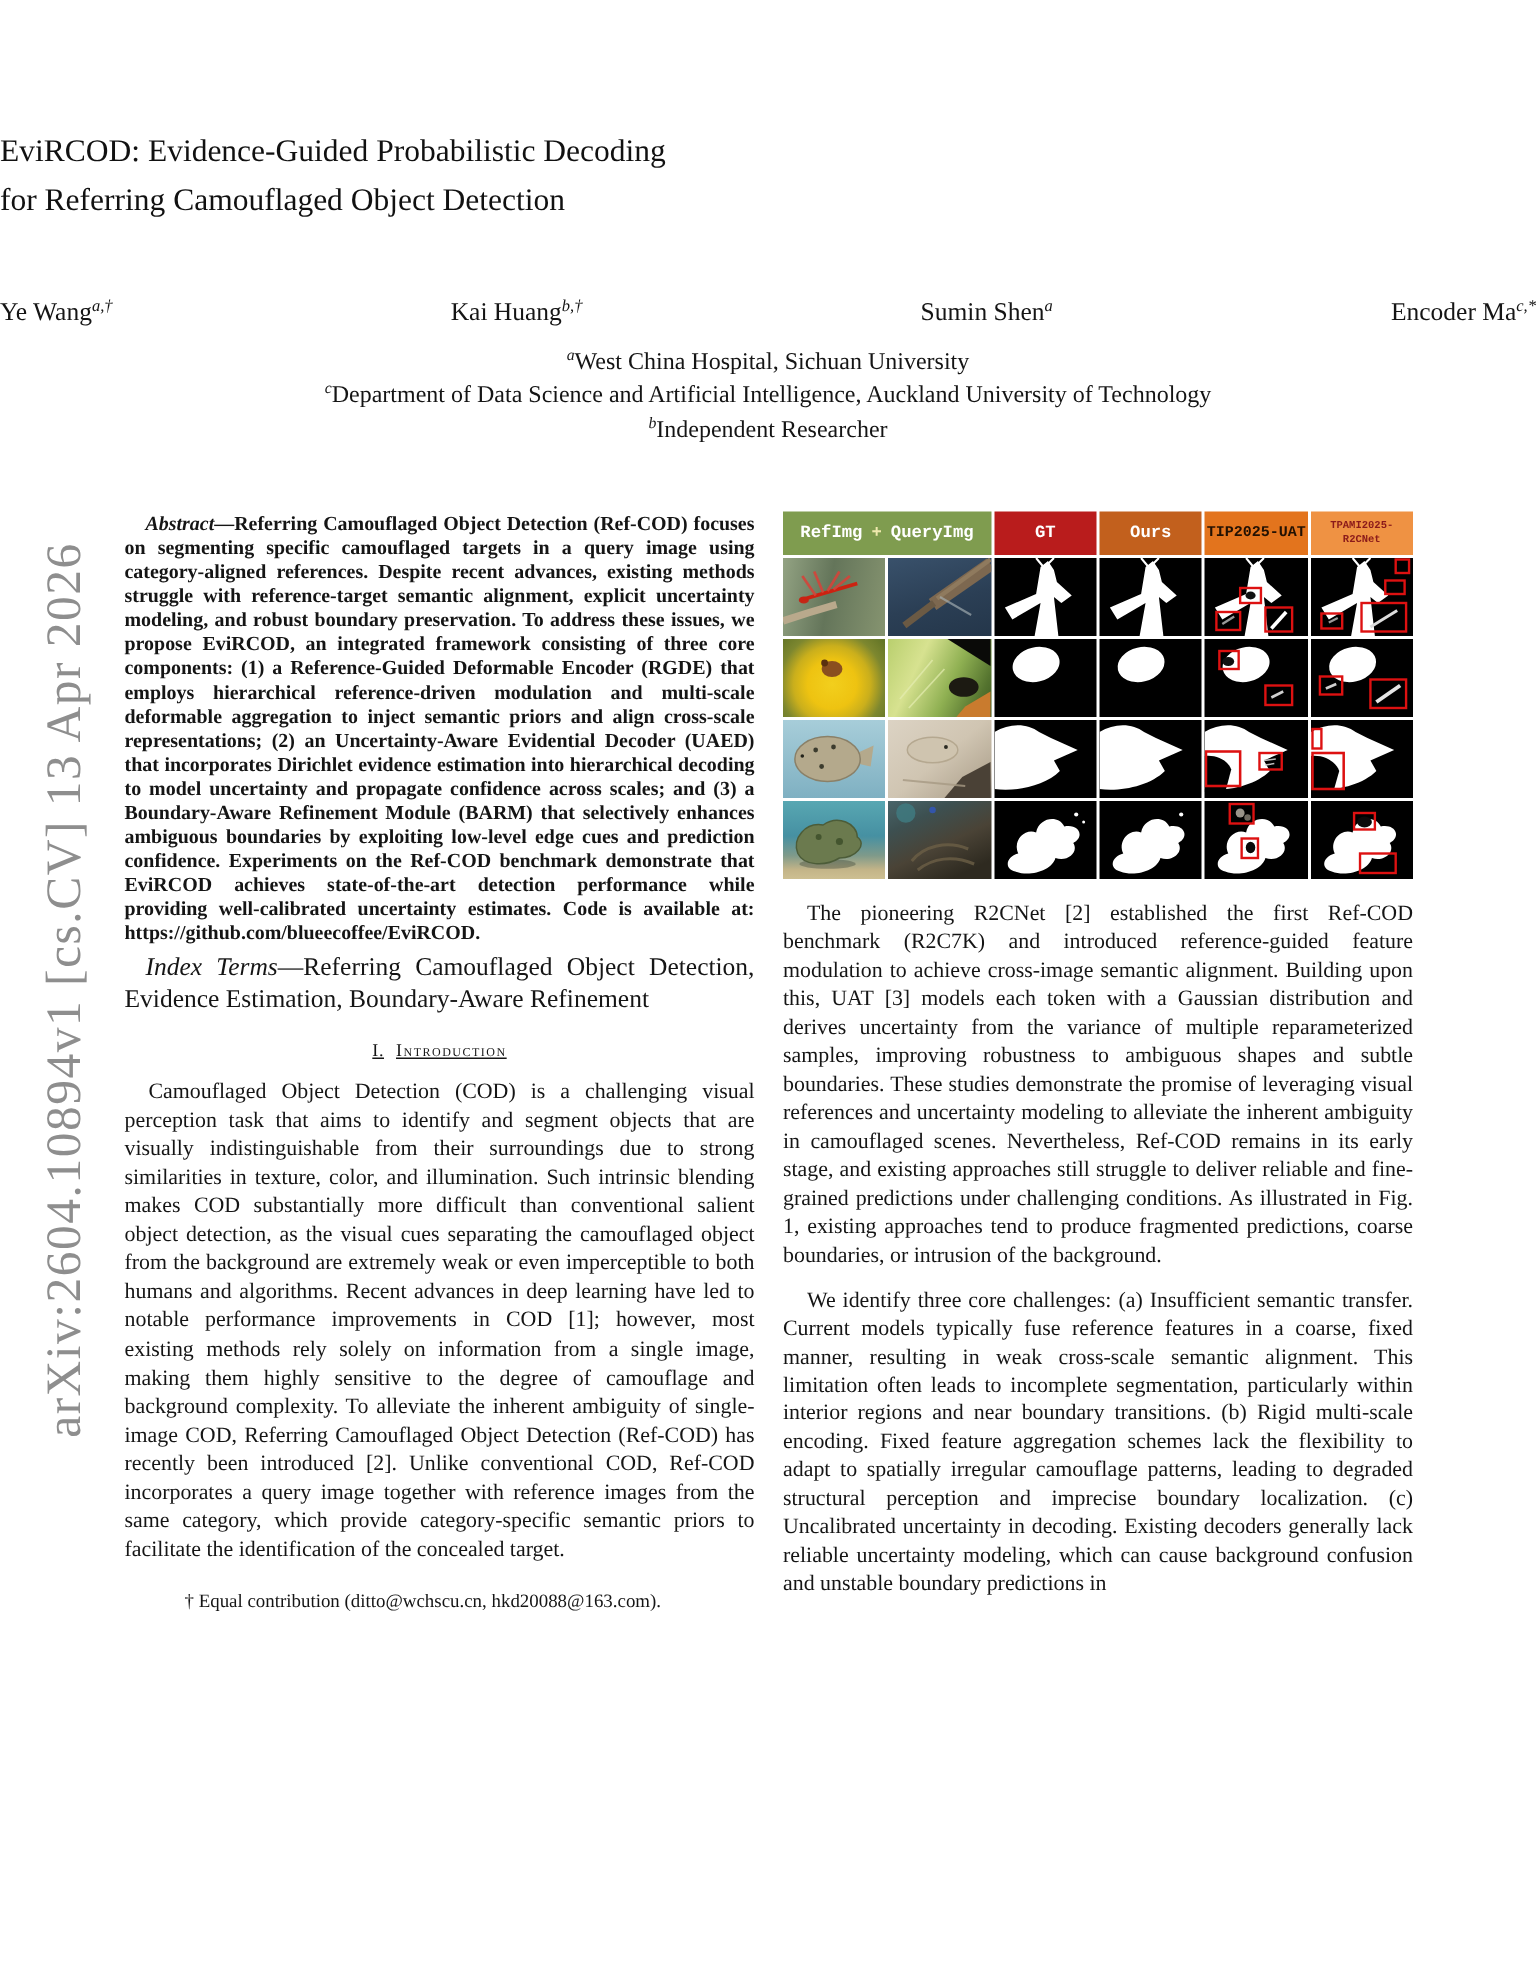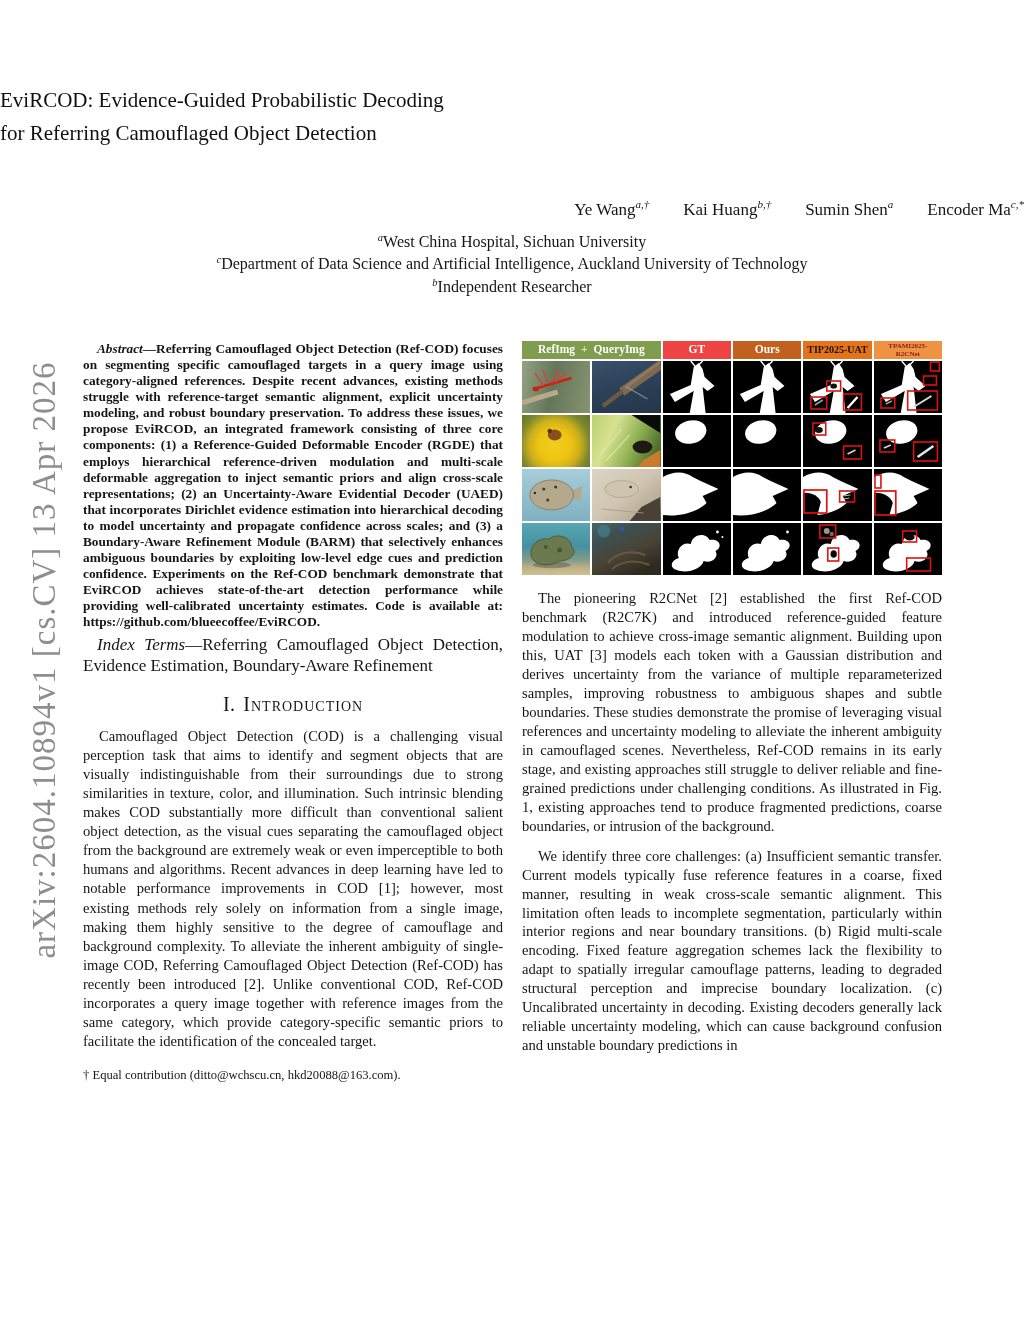--- a/index.html
+++ b/index.html
@@ -14,61 +14,61 @@
     transform:translate(-50%,-50%) rotate(-90deg);
     white-space:nowrap;font-size:33px;color:#8e8e8e;letter-spacing:1px;
   }
   
   .title{
     position:absolute;top:84px;left:0;width:100%;text-align:left;
     font-size:21px;line-height:1.55;color:#111;
   }
   .authors{
     position:absolute;top:198px;left:0;width:100%;
-    display:flex;justify-content:flex-end;gap:34px;font-size:17px;
+    display:flex;justify-content:space-between;gap:34px;font-size:17px;
   }
   .authors sup{font-size:11px;font-style:italic;}
   .affils{
     position:absolute;top:231px;left:0;width:100%;text-align:center;
     font-size:16px;line-height:1.38;
   }
   .affils sup{font-size:10.5px;font-style:italic;}
   
   .col-left{position:absolute;left:83px;top:341px;width:420px;}
   .col-right{position:absolute;left:522px;top:341px;width:420px;}
   p{margin:0;text-align:justify;}
   .abstract{
     font-weight:bold;font-size:13.3px;line-height:1.21;text-indent:14px;
   }
   .abstract .lead{font-style:italic;}
   .indexterms{
     font-weight:normal;font-size:17px;line-height:1.21;text-indent:14px;margin-top:5px;
   }
   .indexterms .lead{font-style:italic;}
   .sec-head{
-    text-align:center;font-size:20px;margin:16px 0 11px 0;letter-spacing:.4px;
+    text-align:center;font-size:12px;margin:16px 0 11px 0;letter-spacing:.4px;text-decoration:underline;
   }
   .sec-head .num{margin-right:8px;}
   .sec-head .sc{font-variant:small-caps;letter-spacing:1px;}
   .bodytext{font-size:14.6px;line-height:1.31;text-indent:16px;}
   .footnotes{margin-top:16px;font-size:12.6px;line-height:1.32;}
-  .footnotes div{text-align:left;}
+  .footnotes div{text-align:left;margin-left:40px;}
   
   .figure{width:420px;background:#ffffff;}
   .fig-grid{
     display:grid;grid-template-columns:repeat(6,1fr);
     grid-auto-rows:auto;gap:2px;background:#fff;
   }
   .fig-head{
-    height:18px;display:flex;align-items:center;justify-content:center;
-    font-weight:bold;color:#fff;font-size:11.5px;text-align:right;line-height:1.0;
+    height:29px;display:flex;align-items:center;justify-content:center;
+    font-weight:bold;color:#fff;font-size:11.5px;text-align:right;line-height:1.0;font-family:Liberation Mono, monospace;
   }
   .h-refquery{grid-column:1 / span 2;background:#7f9c4f;gap:6px;}
   .h-refquery .plus{color:#efe9ae;font-weight:bold;}
-  .h-gt{background:#ef4444;}
+  .h-gt{background:#b91c1c;}
   .h-ours{background:#c2601d;}
   .h-uat{background:#e3741d;color:#221103;font-size:10px;}
   .h-r2c{background:#ef9243;color:#8b1a1a;font-size:7px;flex-direction:column;line-height:1.15;}
   .cell{height:52px;position:relative;overflow:hidden;}
   .cell svg{position:absolute;inset:0;width:100%;height:100%;display:block;}
   .mask{background:#000;}
   .ph-r1ref{background:linear-gradient(100deg,#93a383 0%,#64755a 45%,#869470 100%);}
   .ph-r1qry{background:linear-gradient(165deg,#39516b 0%,#2b3f55 55%,#24364a 100%);}
   .ph-r2ref{background:radial-gradient(circle at 48% 58%,#f2cf1d 0%,#eec311 35%,#caaf1c 55%,#7d872f 75%,#5f7226 100%);}
   .ph-r2qry{background:linear-gradient(115deg,#b9cf6e 0%,#d7e290 30%,#8fb052 60%,#55742f 85%,#3c5a22 100%);}

